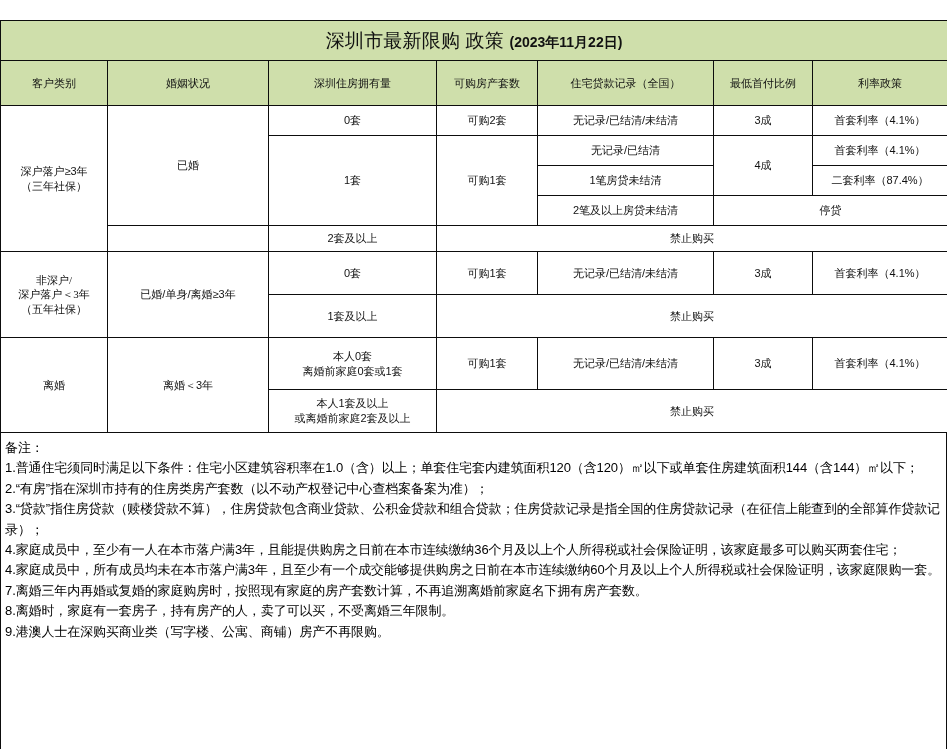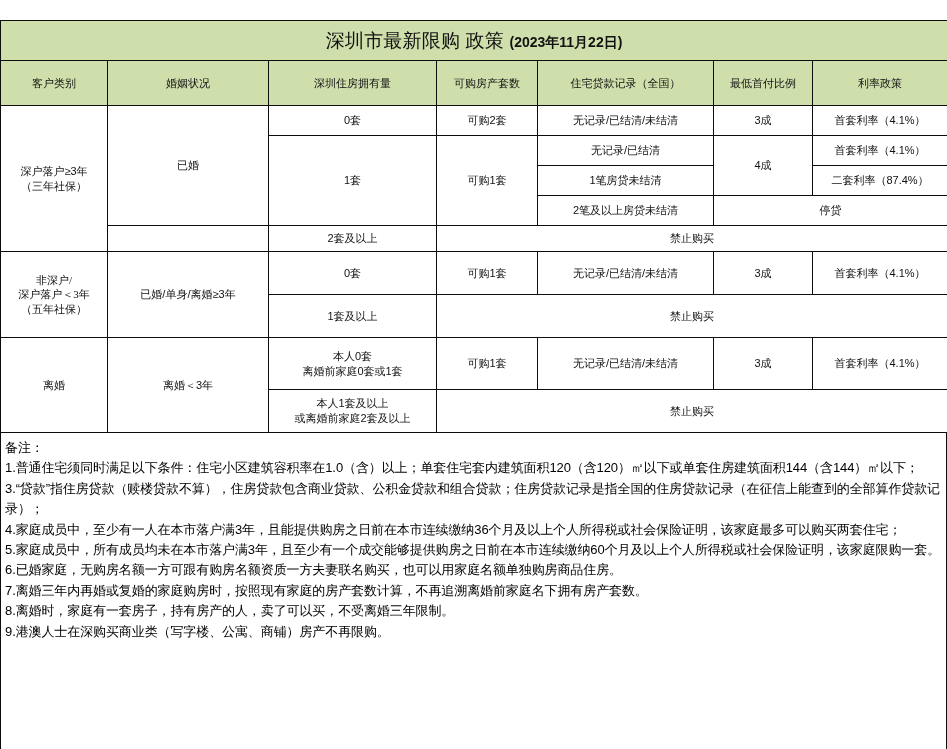--- a/index.html
+++ b/index.html
@@ -186,22 +186,22 @@
         <td class="two-line" style="white-space:pre-line;">本人1套及以上
 或离婚前家庭2套及以上</td>
         <td colspan="4">禁止购买</td>
       </tr>
     </tbody>
   </table>
 
   <div class="notes">
     <p>备注：</p>
     <p class="hang">1.普通住宅须同时满足以下条件：住宅小区建筑容积率在1.0（含）以上；单套住宅套内建筑面积120（含120）㎡以下或单套住房建筑面积144（含144）㎡以下；</p>
+    <p class="hang">2.“有房”指在深圳市持有的住房类房产套数（以不动产权登记中心查档案备案为准）；</p>
     <p class="hang">3.“贷款”指住房贷款（赎楼贷款不算），住房贷款包含商业贷款、公积金贷款和组合贷款；住房贷款记录是指全国的住房贷款记录（在征信上能查到的全部算作贷款记录）；</p>
     <p class="hang">4.家庭成员中，至少有一人在本市落户满3年，且能提供购房之日前在本市连续缴纳36个月及以上个人所得税或社会保险证明，该家庭最多可以购买两套住宅；</p>
-    <p class="hang">5.家庭成员中，所有成员均未在本市落户满3年，且至少有一个成交能够提供购房之日前在本市连续缴纳60个月及以上个人所得税或社会保险证明，该家庭限购一套。</p>
-    <p class="hang">6.已婚家庭，无购房名额一方可跟有购房名额资质一方夫妻联名购买，也可以用家庭名额单独购房商品住房。</p>
+    <p class="hang">4.家庭成员中，所有成员均未在本市落户满3年，且至少有一个成交能够提供购房之日前在本市连续缴纳60个月及以上个人所得税或社会保险证明，该家庭限购一套。</p>
     <p class="hang">7.离婚三年内再婚或复婚的家庭购房时，按照现有家庭的房产套数计算，不再追溯离婚前家庭名下拥有房产套数。</p>
     <p class="hang">8.离婚时，家庭有一套房子，持有房产的人，卖了可以买，不受离婚三年限制。</p>
     <p class="hang">9.港澳人士在深购买商业类（写字楼、公寓、商铺）房产不再限购。</p>
   </div>
 
 </div>
 
 </body></html>

